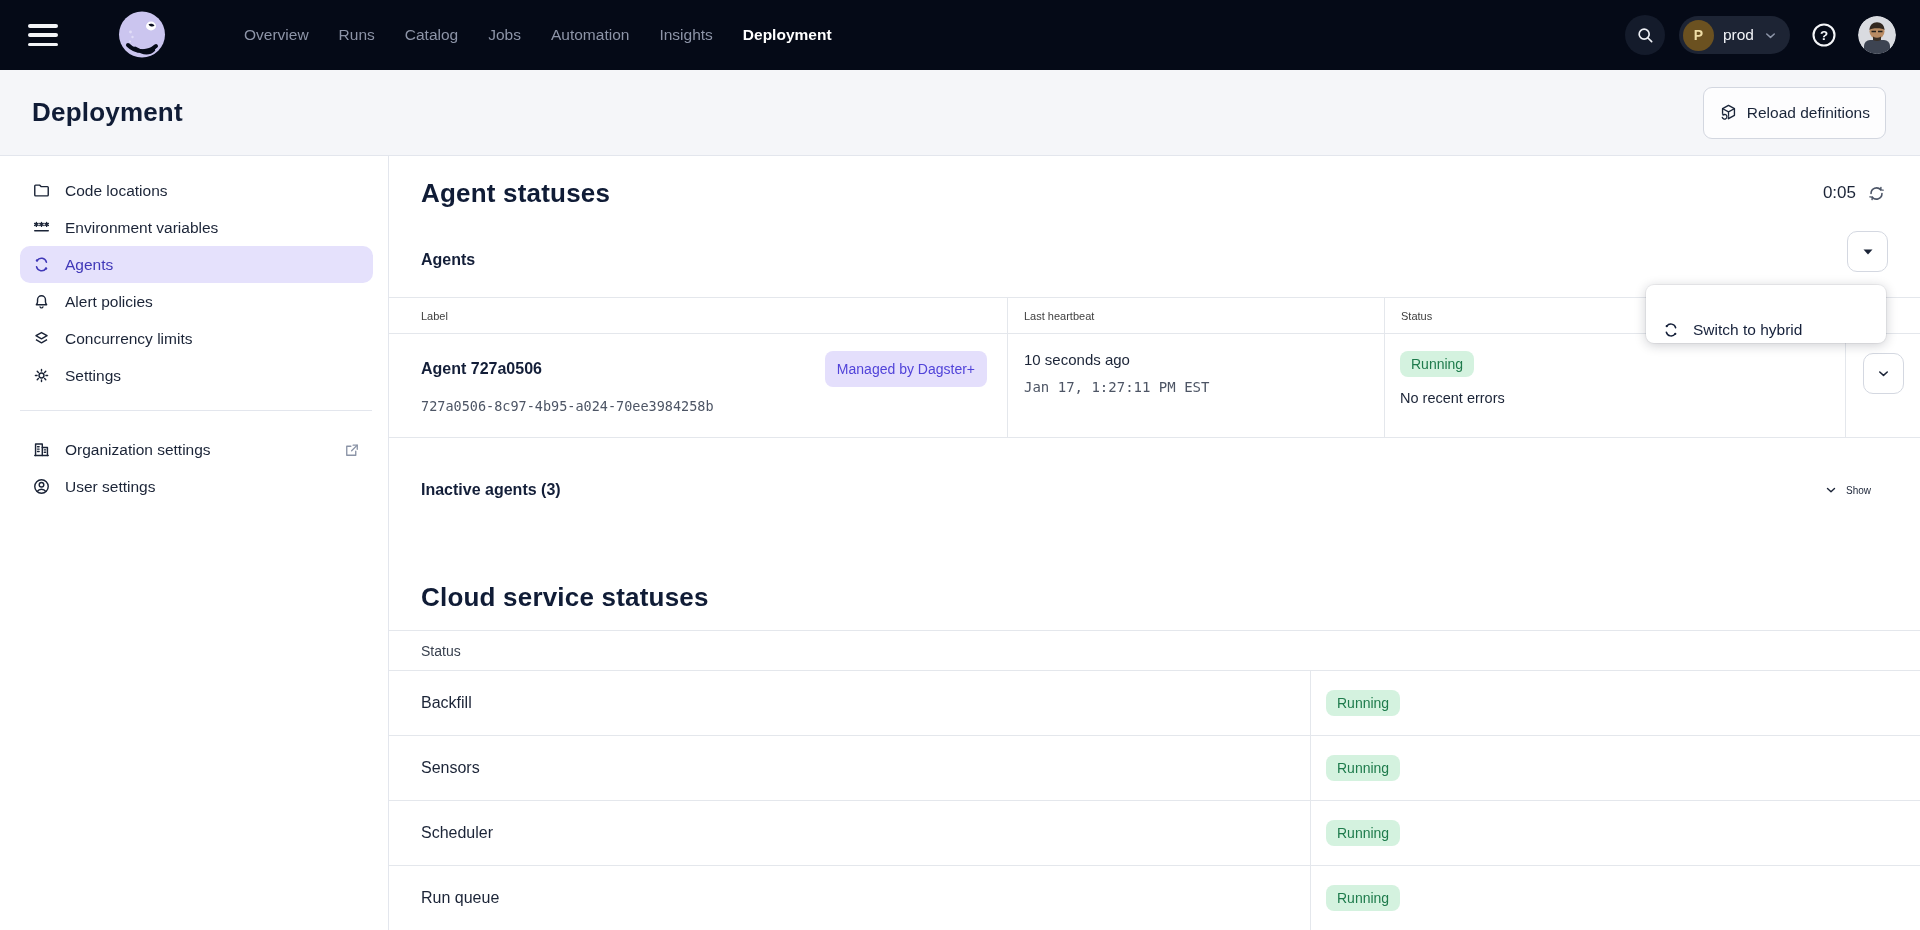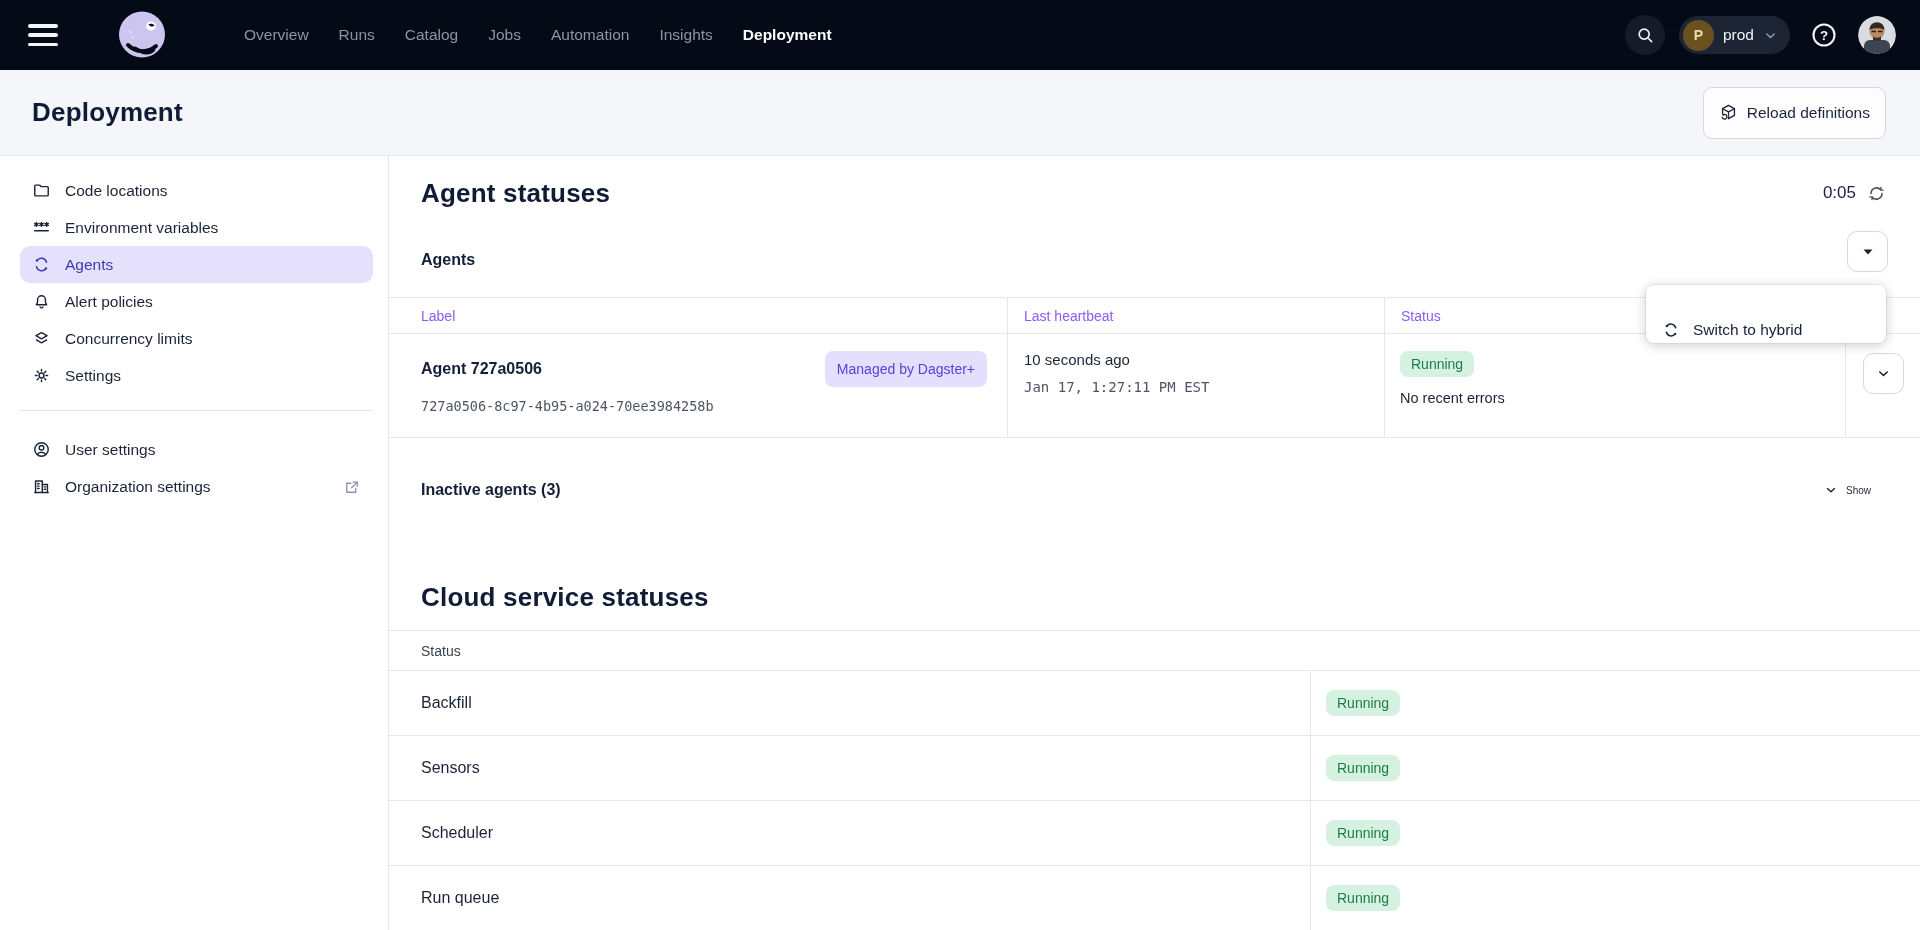--- a/index.html
+++ b/index.html
@@ -46,21 +46,21 @@
   .sub-row { margin-top:36px; padding-left:32px; height:28px; display:flex; align-items:center; }
   .h2small { font-size:16px; font-weight:700; color:#131e38; }
 
   .sq-btn { position:absolute; width:41px; height:41px; border-radius:10px; background:#fff; border:1px solid #d4d8e1; display:flex; align-items:center; justify-content:center; cursor:pointer; }
   .caret-btn { top:75px; right:32px; }
   .rowmenu-btn { top:197px; right:16px; }
 
   
   .agents-table { margin-top:23px; border-top:1px solid #e4e7ec; }
   .ag-head, .ag-row { display:grid; grid-template-columns:618px 377px 461px 1fr; border-bottom:1px solid #e4e7ec; }
-  .ag-head > div { height:35px; display:flex; align-items:center; font-size:14px; color:#8b5cf6; padding-left:16px; }
+  .ag-head > div { height:35px; display:flex; align-items:center; font-size:11px; color:#404040; padding-left:16px; }
   .ag-head > div:first-child { padding-left:32px; }
   .ag-head > div + div, .ag-row > div + div { border-left:1px solid #e4e7ec; }
   .ag-row > div { height:103px; padding-top:17px; }
   .cell-label { padding-left:32px; padding-right:20px; }
   .cell-label .toprow { display:flex; align-items:center; justify-content:space-between;gap:24px; }
   .agent-name { font-size:16px; font-weight:700; color:#131e38; }
   .badge-lav { background:#e4dffc; color:#5143d9; font-size:14px; height:36px; display:inline-flex; align-items:center; padding:0 12px; border-radius:8px; }
   .mono { font-family:"DejaVu Sans Mono",monospace; font-size:13.5px; color:#4d5565; }
   .cell-label .mono { display:block; margin-top:11px; }
   .cell-hb { padding-left:16px; }
@@ -254,47 +254,47 @@
             <path d="M12 4.3v2.1M12 17.6v2.1M4.3 12h2.1M17.6 12h2.1M6.6 6.6l1.5 1.5M15.9 15.9l1.5 1.5M17.4 6.6l-1.5 1.5M8.1 15.9l-1.5 1.5"></path>
           </svg>
         </span>
         <span>Settings</span>
       </button>
 
       <div class="side-divider"></div>
 
       <button class="side-item">
         <span>
-          <svg viewBox="0 0 24 24" width="19" height="19" fill="none" stroke="currentColor" stroke-width="1.8" stroke-linecap="round">
-            <circle cx="12" cy="12" r="8.5"></circle>
-              <circle cx="12" cy="9.8" r="2.9"></circle>
-              <path d="M6.6 18.2a6.6 6.6 0 0 1 10.8 0"></path>
-          </svg>
-        </span>
-        <span>User settings</span>
-      </button>
-
-      <button class="side-item">
-        <span>
           <svg viewBox="0 0 24 24" width="19" height="19" fill="none" stroke="currentColor" stroke-width="1.8" stroke-linejoin="round" stroke-linecap="round">
             <path d="M4.5 19.5V5h8.5v14.5"></path>
               <path d="M13 9.5h6.5v10"></path>
               <path d="M3.5 19.5h17"></path>
             <path d="M7 8.5h2M7 11.5h2M7 14.5h2M15.5 12.5h1.7M15.5 15.5h1.7"></path>
           </svg>
         </span>
         <span>Organization settings</span>
         <span class="grow"></span>
         <span>
           <svg viewBox="0 0 24 24" width="18" height="18" fill="none" stroke="#8a93a6" stroke-width="1.8" stroke-linecap="round" stroke-linejoin="round">
             <path d="M13.5 5.5H19v5.5"></path>
               <path d="M19 5.5l-7.5 7.5"></path>
               <path d="M17 13.5V19H5V7h5.5"></path>
           </svg>
         </span>
+      </button>
+
+      <button class="side-item">
+        <span>
+          <svg viewBox="0 0 24 24" width="19" height="19" fill="none" stroke="currentColor" stroke-width="1.8" stroke-linecap="round">
+            <circle cx="12" cy="12" r="8.5"></circle>
+              <circle cx="12" cy="9.8" r="2.9"></circle>
+              <path d="M6.6 18.2a6.6 6.6 0 0 1 10.8 0"></path>
+          </svg>
+        </span>
+        <span>User settings</span>
       </button>
     </div>
 
     <div class="main">
 
       <div class="section-head">
         <div class="h1">Agent statuses</div>
         <div class="timer">
           <span>0:05</span>
           <span class="refresh">

